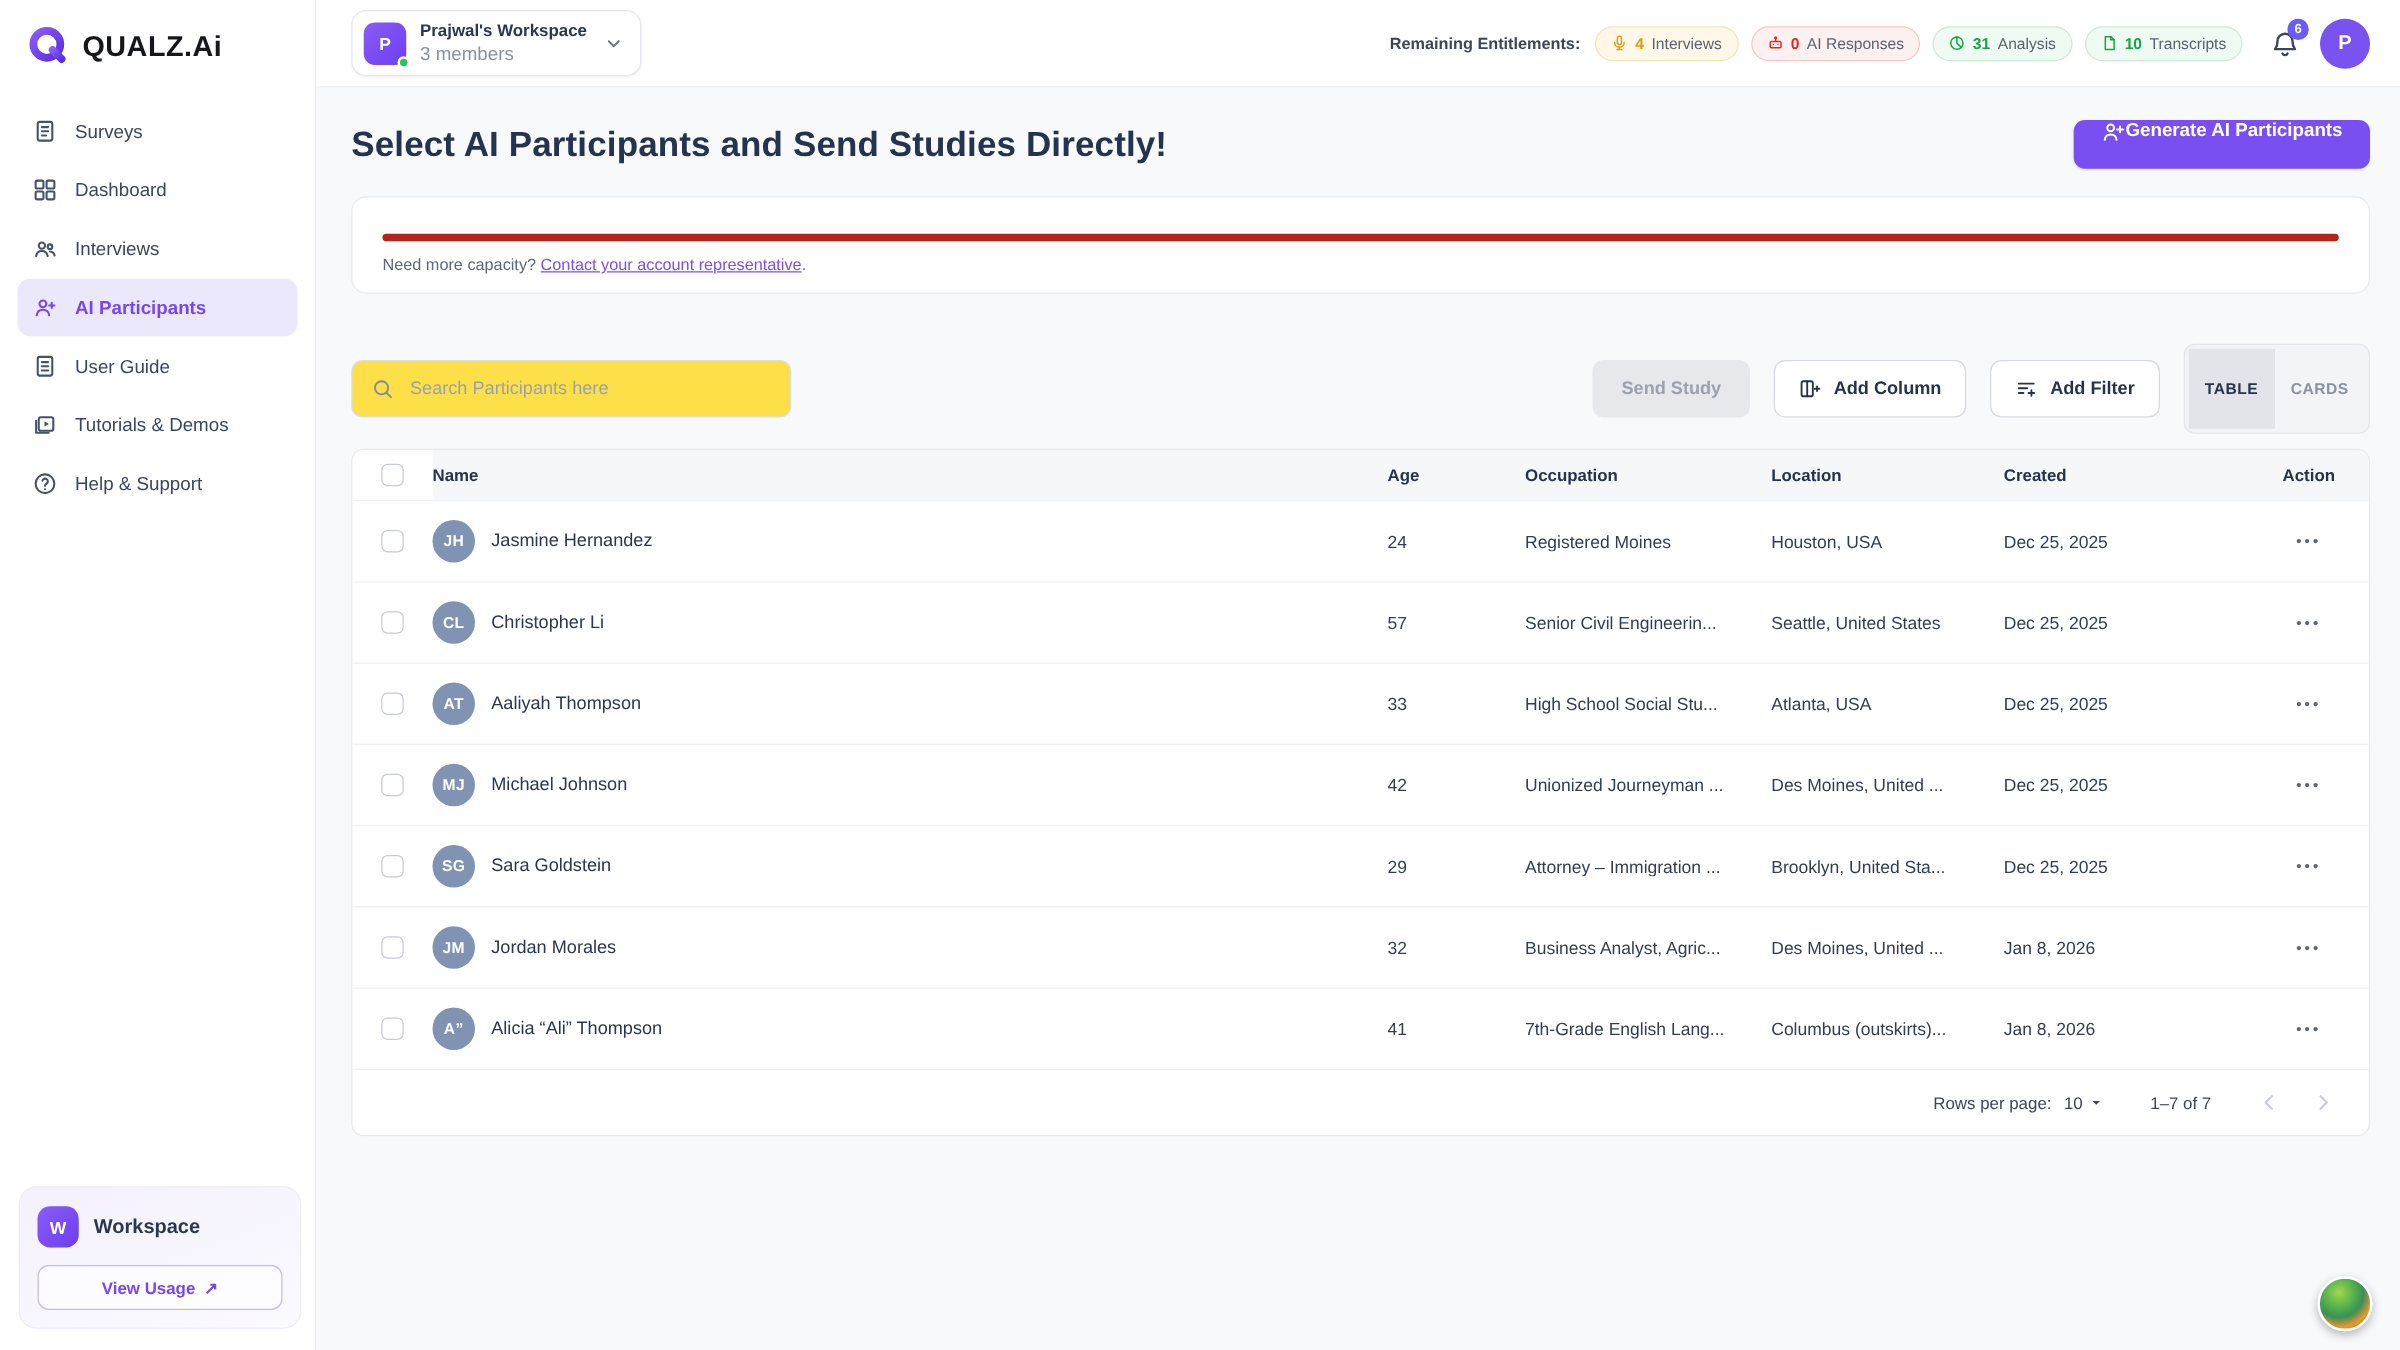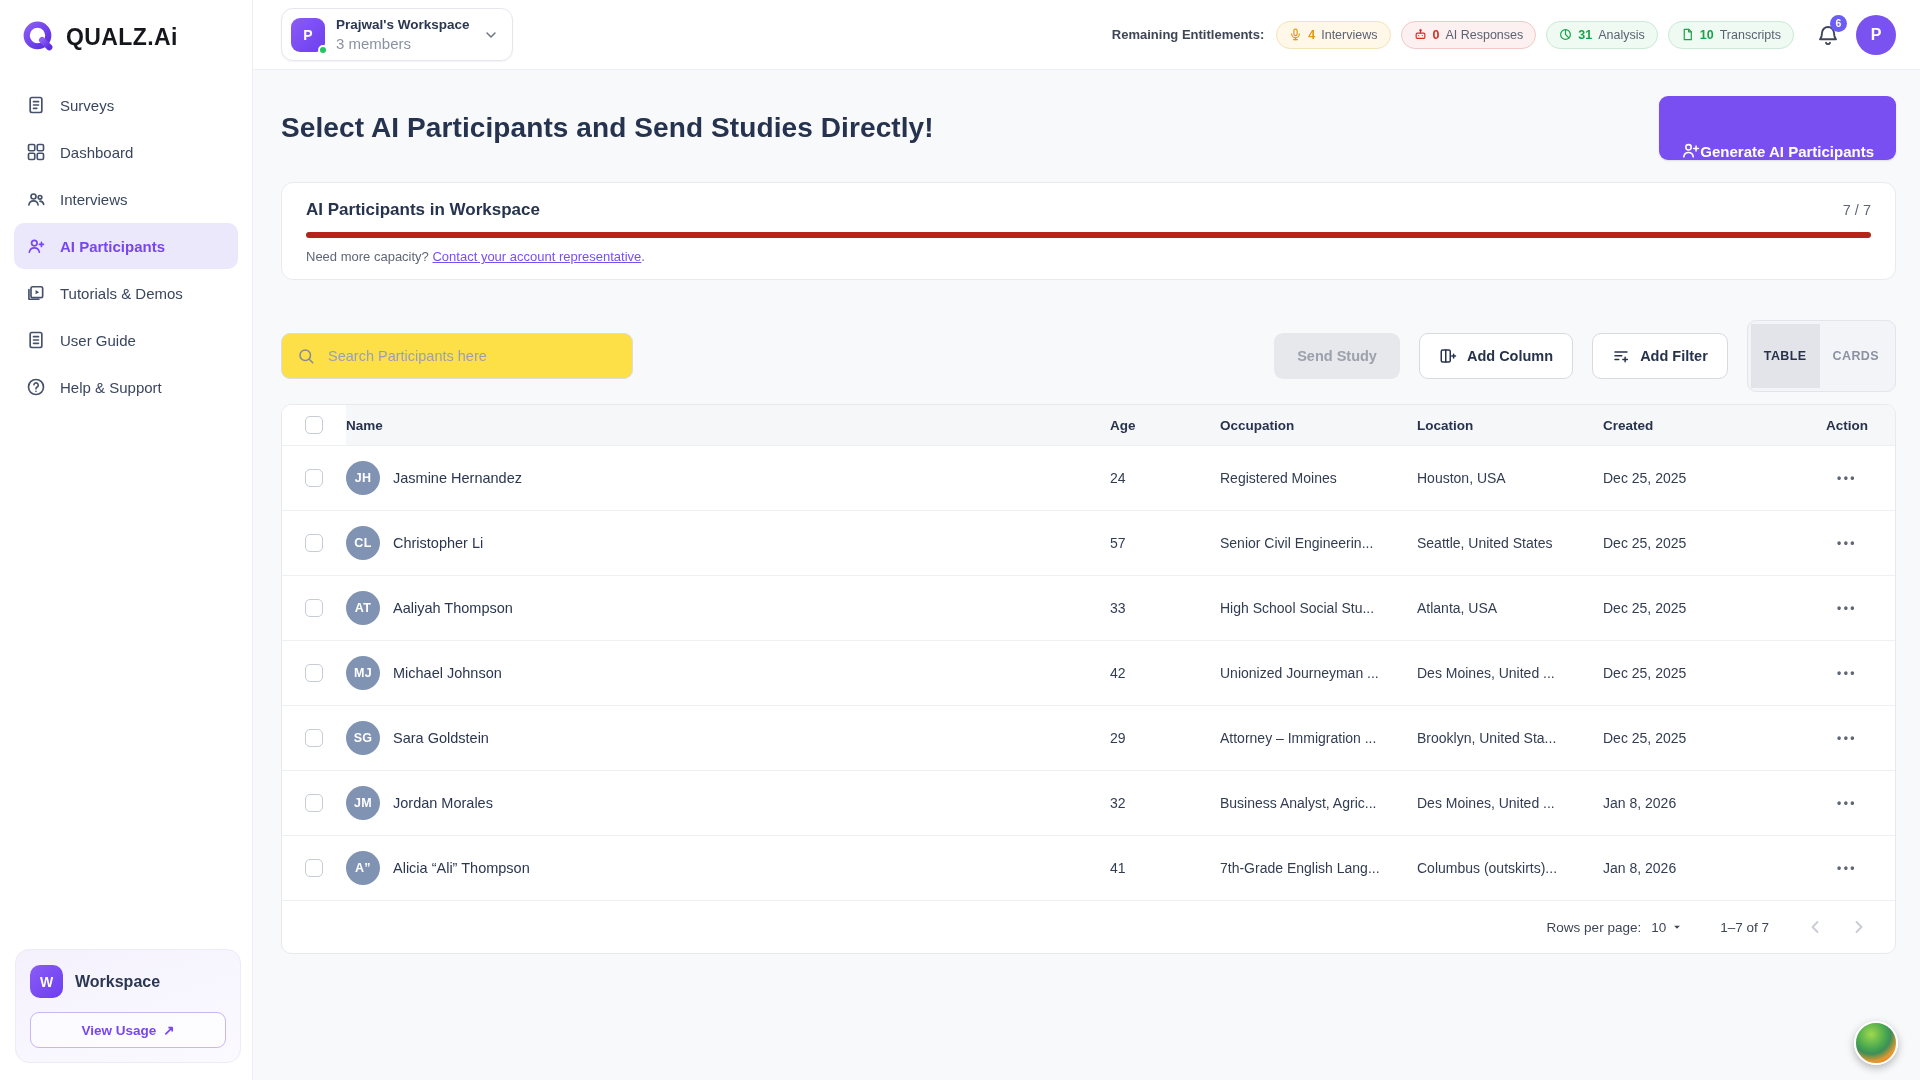--- a/index.html
+++ b/index.html
@@ -47,21 +47,21 @@
   .badge.red   { background:#fdf0f0; border:1px solid #f2c9c7; } .badge.red .bi, .badge.red .cnt { color:#d92d20; }
   .badge.green { background:#effaf3; border:1px solid #c9ead6; } .badge.green .bi, .badge.green .cnt { color:#17a34a; }
   .bell-wrap { position:relative; margin:0 6px 0 12px; cursor:pointer; color:#3e4656; }
   .bell-badge { position:absolute; top:-8px; right:-7px; min-width:17px; height:17px; border-radius:999px; background:#6a5cf5; color:#fff; font-size:10.5px; font-weight:700; display:flex; align-items:center; justify-content:center; padding:0 4px; }
   .user-avatar { width:40px; height:40px; border-radius:50%; background:#7a52f0; color:#fff; font-weight:700; font-size:16px; display:flex; align-items:center; justify-content:center; cursor:pointer; }
 
   
   .main { position:absolute; left:253px; top:70px; right:0; bottom:0; padding:26px 24px 0 28px; }
   .page-head { display:flex; align-items:center; justify-content:space-between; }
   h1 { margin:0; font-size:28px; font-weight:700; color:#25334e; letter-spacing:.1px; }
-  .generate-btn { display:flex; align-items:flex-end; height:64px; padding:0 22px; background:#7a4ff2; color:#fff; border:none; border-radius:9px; font-size:15px; font-weight:600; cursor:pointer; font-family:inherit; box-shadow:0 1px 2px rgba(16,24,40,.12); }
+  .generate-btn { display:flex; align-items:flex-start; height:39px; padding:0 22px; background:#7a4ff2; color:#fff; border:none; border-radius:9px; font-size:15px; font-weight:600; cursor:pointer; font-family:inherit; box-shadow:0 1px 2px rgba(16,24,40,.12); }
 
   .capacity-card { margin-top:22px; background:#fff; border:1px solid #e8eaef; border-radius:12px; padding:17px 24px 15px; }
   .cap-top { display:flex; justify-content:space-between; align-items:center; }
   .cap-title { font-size:17px; font-weight:700; color:#25334e; }
   .cap-count { font-size:14.5px; color:#5f6775; }
   .cap-bar { margin-top:12px; height:6px; border-radius:4px; background:#b4231c; }
   .cap-help { margin-top:11px; font-size:13px; color:#5f6775; }
   .cap-link { color:#7a4ff2; text-decoration:underline; cursor:pointer; }
 
   .toolbar { margin-top:40px; display:flex; align-items:center; }
@@ -159,36 +159,36 @@
           <svg width="20" height="20" viewBox="0 0 24 24" fill="none" stroke="currentColor" stroke-width="2" stroke-linecap="round" stroke-linejoin="round">
             <circle cx="10" cy="8.5" r="3.3"></circle>
             <path d="M4 19.5c.5-3.3 2.8-5.3 6-5.3s5.5 2 6 5.3"></path>
             <path d="M18.5 7.5v5M16 10h5"></path>
           </svg>
         </span>
       <span>AI Participants</span>
     </div>
     <div class="nav-item">
       <span>
+          <svg width="20" height="20" viewBox="0 0 24 24" fill="none" stroke="currentColor" stroke-width="2" stroke-linecap="round">
+            <rect x="5" y="3" width="14" height="18" rx="2"></rect>
+            <path d="M9 8h6M9 12h6M9 16h6"></path>
+          </svg>
+        </span>
+      <span>User Guide</span>
+    </div>
+    <div class="nav-item">
+      <span>
           <svg width="20" height="20" viewBox="0 0 24 24" fill="none" stroke="currentColor" stroke-width="2" stroke-linecap="round" stroke-linejoin="round">
             <rect x="6" y="4.5" width="14" height="13" rx="2"></rect>
             <path d="M3.5 8v11.5h12"></path>
             <path d="M11.5 8.5l4.3 2.5-4.3 2.5z" fill="currentColor" stroke="none"></path>
           </svg>
         </span>
       <span>Tutorials &amp; Demos</span>
-    </div>
-    <div class="nav-item">
-      <span>
-          <svg width="20" height="20" viewBox="0 0 24 24" fill="none" stroke="currentColor" stroke-width="2" stroke-linecap="round">
-            <rect x="5" y="3" width="14" height="18" rx="2"></rect>
-            <path d="M9 8h6M9 12h6M9 16h6"></path>
-          </svg>
-        </span>
-      <span>User Guide</span>
     </div>
     <div class="nav-item">
       <span>
           <svg width="20" height="20" viewBox="0 0 24 24" fill="none" stroke="currentColor" stroke-width="2" stroke-linecap="round">
             <circle cx="12" cy="12" r="9"></circle>
             <path d="M9.6 9.1a2.6 2.6 0 1 1 3.8 2.9c-.9.5-1.4 1.1-1.4 2"></path>
             <path d="M12 17.2h.01"></path>
           </svg>
         </span>
       <span>Help &amp; Support</span>
@@ -296,24 +296,20 @@
             <circle cx="9.5" cy="8" r="3.4"></circle>
             <path d="M3.5 20c.5-3.4 3-5.4 6-5.4s5.5 2 6 5.4"></path>
             <path d="M19 6.5v6M16 9.5h6"></path>
           </svg>
         </span>
       <span>Generate AI Participants</span>
     </button>
   </div>
 
   <section class="capacity-card">
-    <div class="cap-top">
-      <span class="cap-title">AI Participants in Workspace</span>
-      <span class="cap-count">7 / 7</span>
-    </div>
     <div class="cap-bar"></div>
     <div class="cap-help">
       <span>Need more capacity?</span>
       <span class="cap-link">Contact your account representative</span><span>.</span>
     </div>
   </section>
 
   <div class="toolbar">
     <div class="search-box">
       <span>

